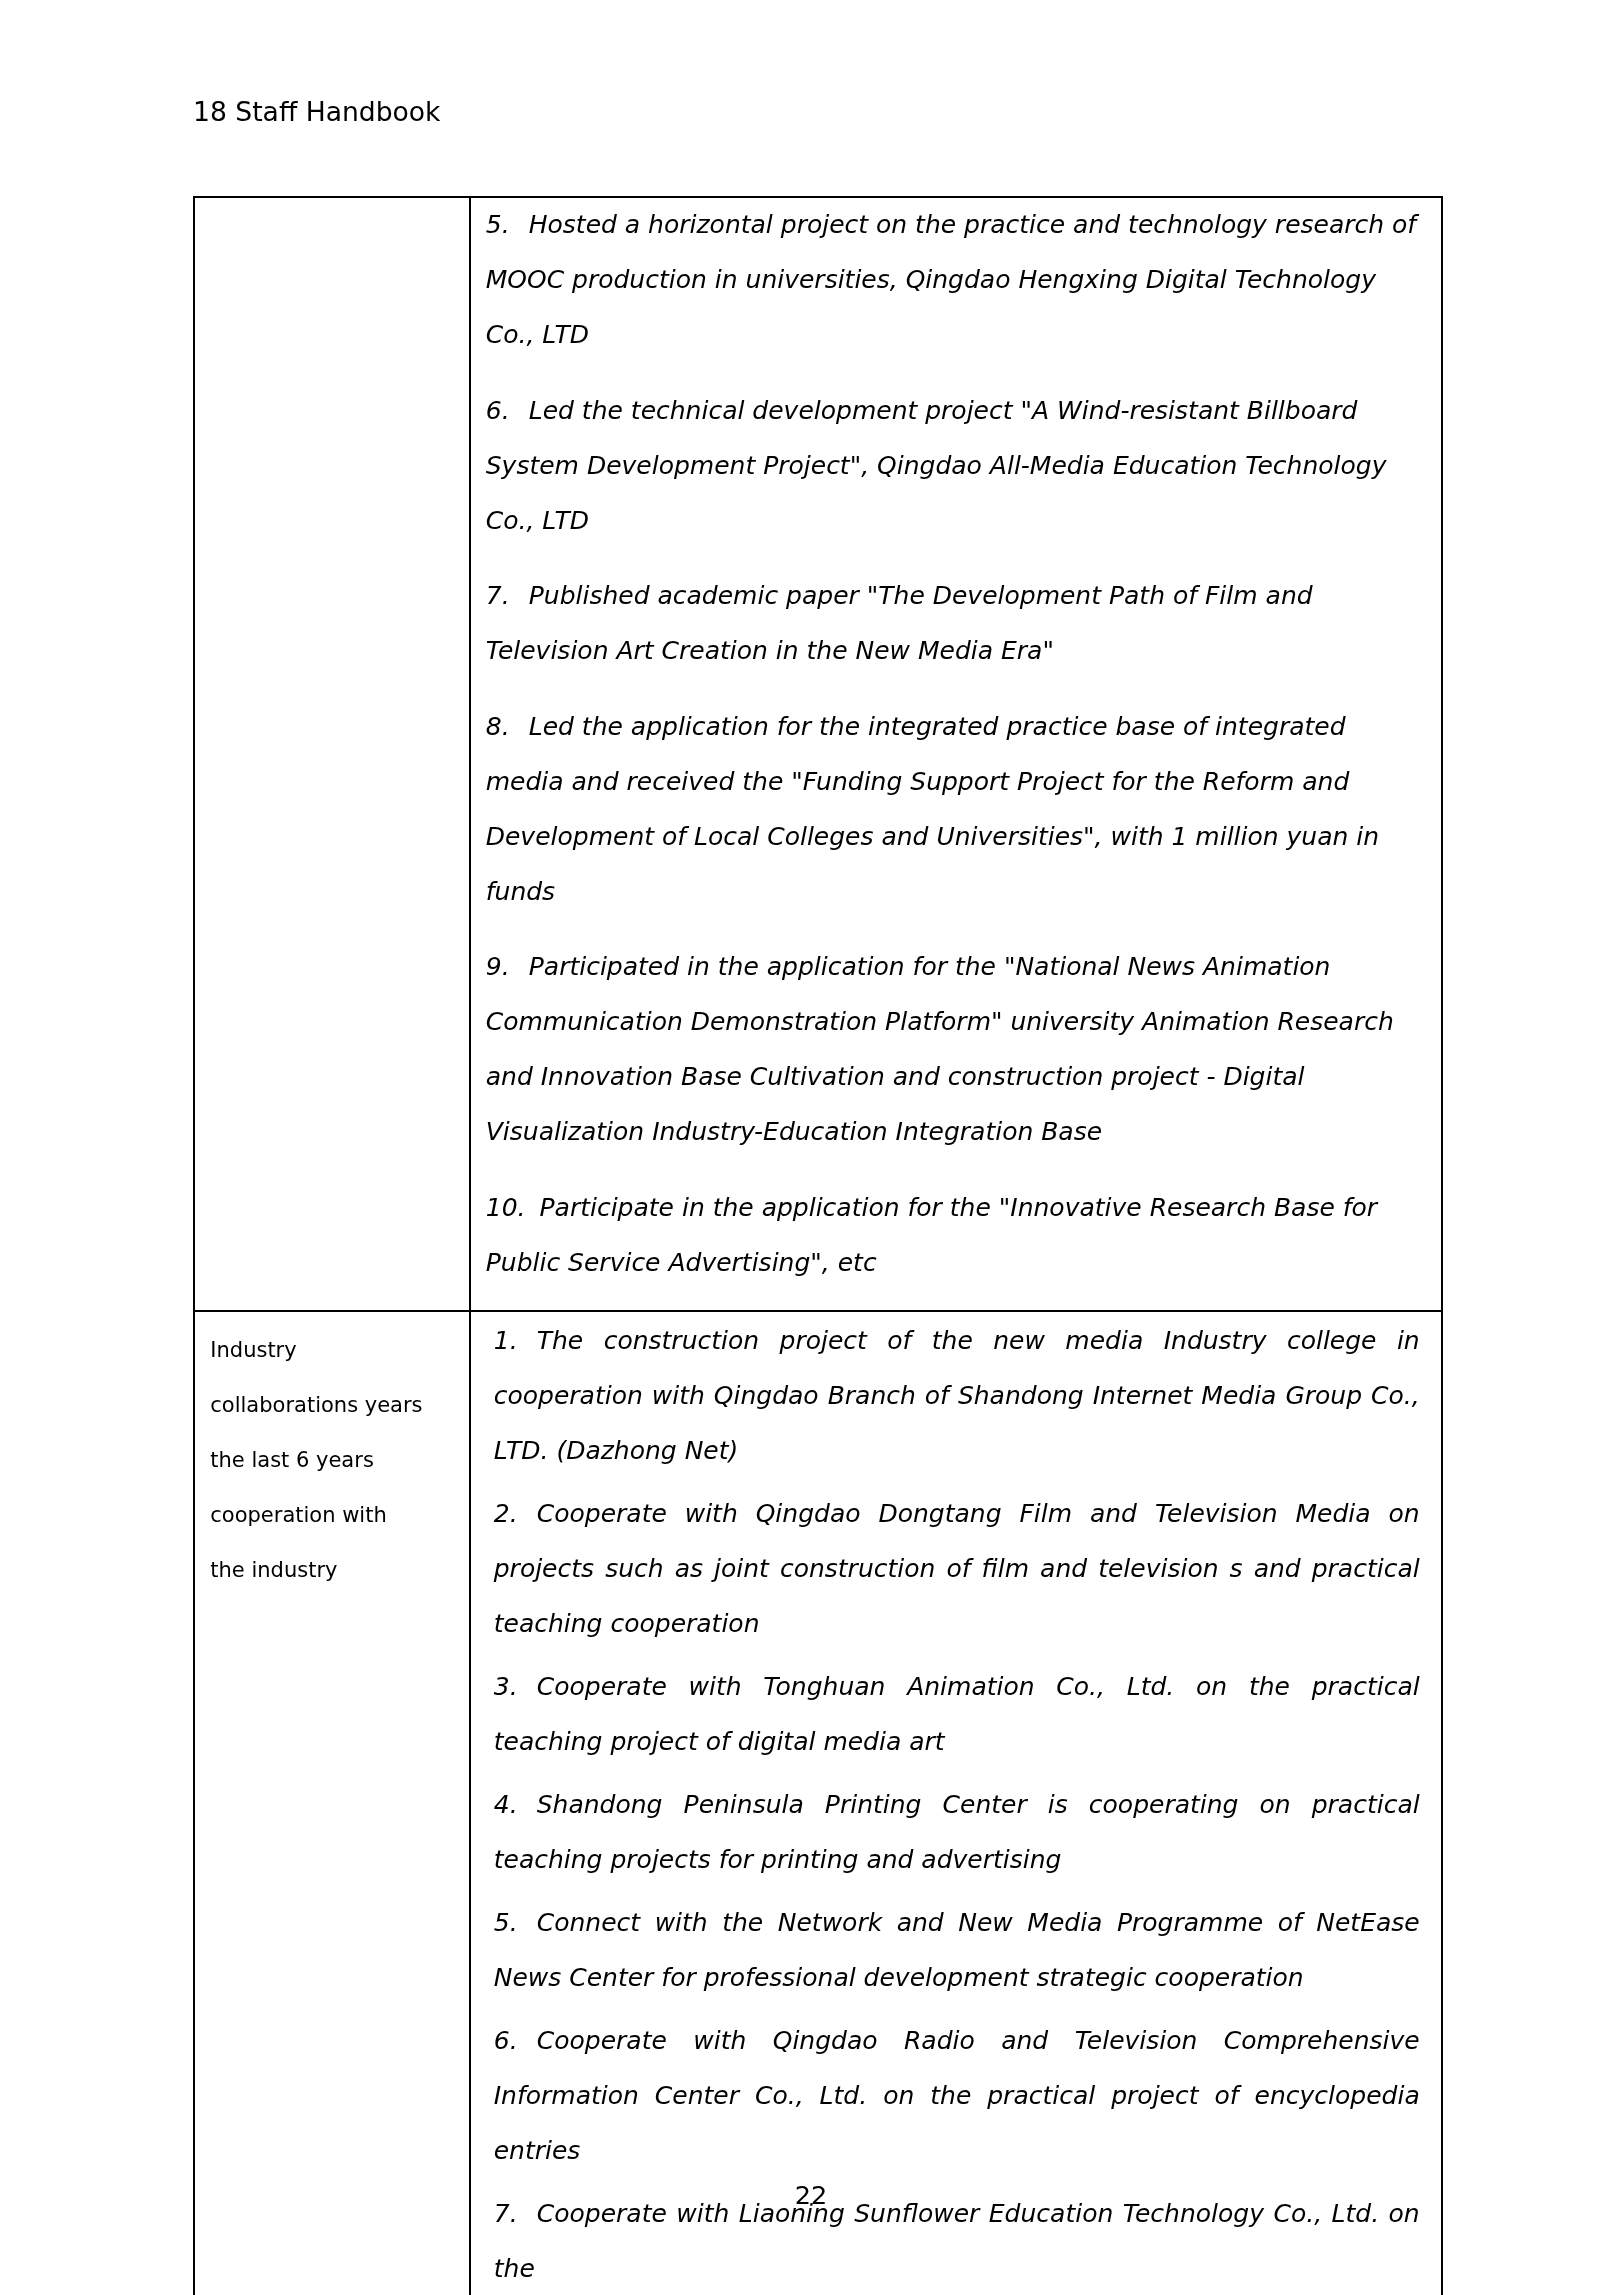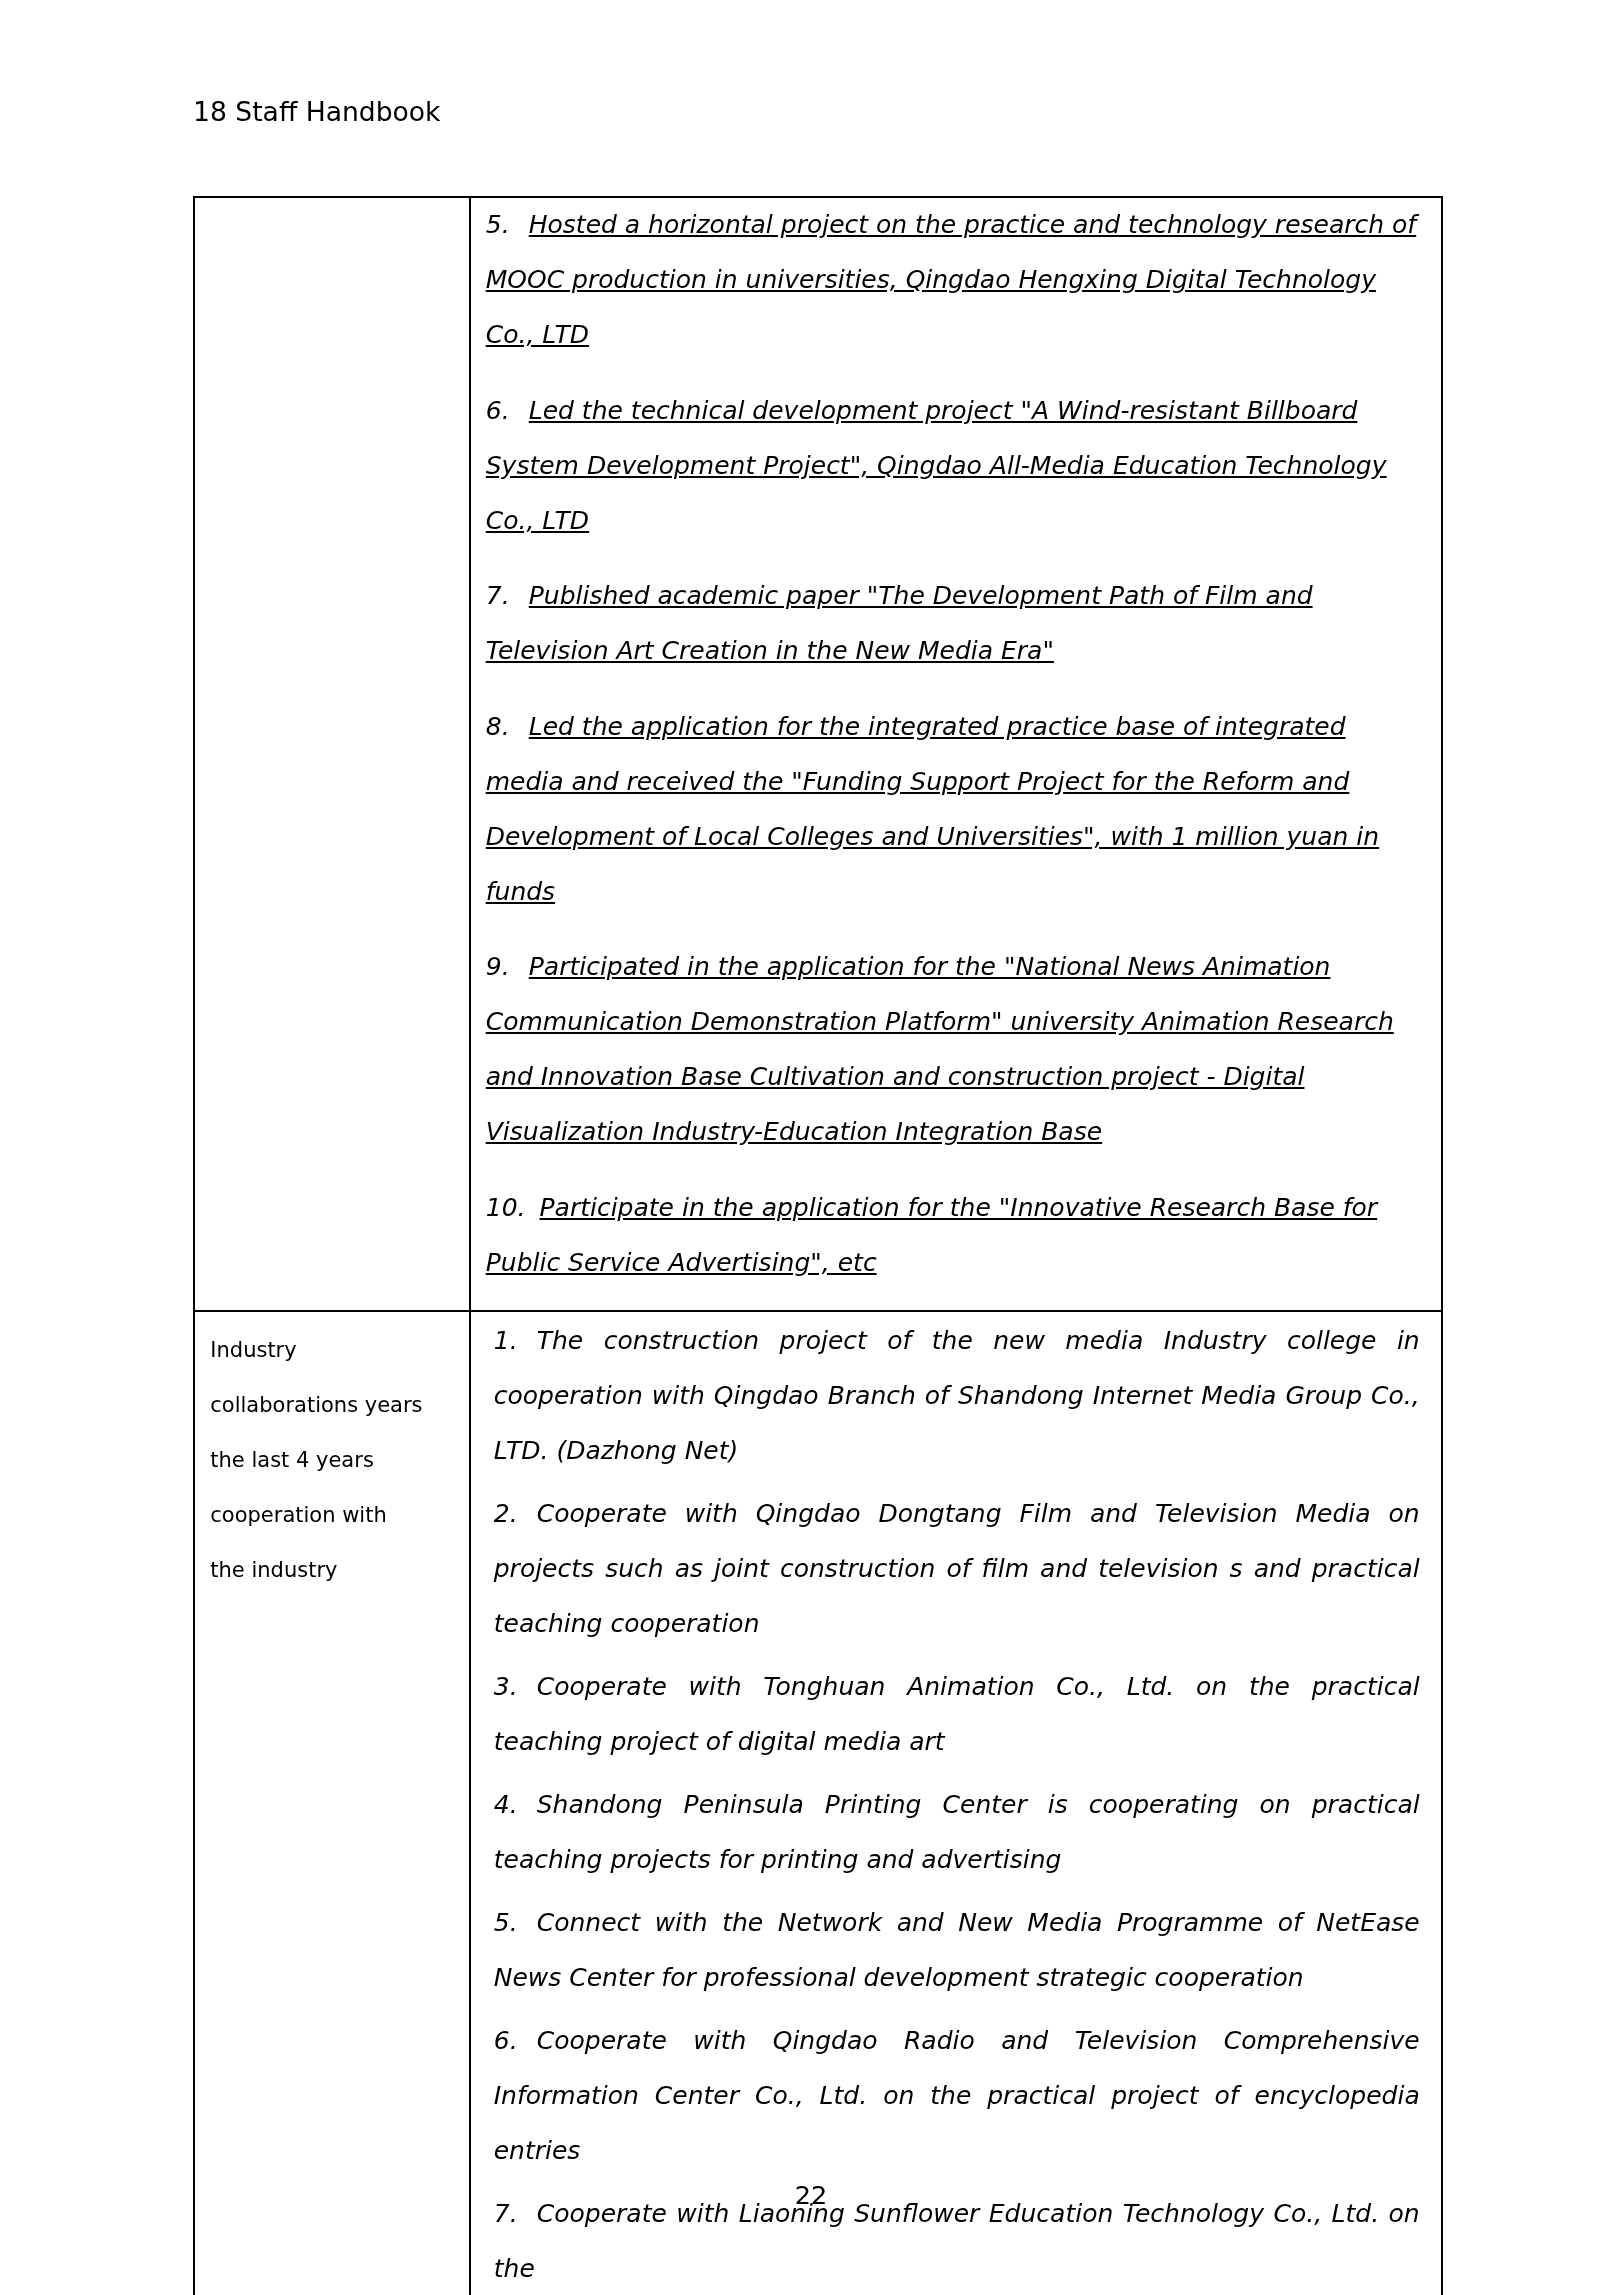--- a/index.html
+++ b/index.html
@@ -29,21 +29,21 @@
   .row2 td { height: 826px; }
   .left-cell {
     padding: 11.3px 14.3px 0 15.3px !important;
     font-size: 21px; line-height: 55px;
   }
   .right-cell {
     padding: 0 13.3px 0 14.3px !important;
     font-style: italic; font-size: 25px;
   }
   .item { margin: 0; line-height: 55px; }
-  .row1 .item { margin-bottom: 20.5px; text-decoration: underline; }
+  .row1 .item { margin-bottom: 20.5px; }
   .row1 .item:first-child { margin-top: -1px; }
   .row2 .item { text-align: justify; line-height: 55px; margin: 8px; }
   .row2 .item:first-child { margin-top: 1px; }
   .num { display: inline-block; min-width: 43px; }
   .num.wide { min-width: 0; margin-right: 14px; }
   .page-number {
     position: absolute; left: 0; width: 100%; top: 2180px;
     text-align: center; font-size: 25.6px;
   }
 </style>
@@ -66,21 +66,21 @@
       <p class="item"><span class="num">7.</span><span>Published academic paper "The Development Path of Film and Television Art Creation in the New Media Era"</span></p>
       <p class="item"><span class="num">8.</span><span>Led the application for the integrated practice base of integrated media and received the "Funding Support Project for the Reform and Development of Local Colleges and Universities", with 1 million yuan in funds</span></p>
       <p class="item"><span class="num">9.</span><span>Participated in the application for the "National News Animation Communication Demonstration Platform" university Animation Research and Innovation Base Cultivation and construction project - Digital Visualization Industry-Education Integration Base</span></p>
       <p class="item"><span class="num wide">10.</span><span>Participate in the application for the "Innovative Research Base for Public Service Advertising", etc</span></p>
     </td>
   </tr>
   <tr class="row2">
     <td class="left-cell">
       <div>Industry</div>
       <div>collaborations years</div>
-      <div>the last 4 years</div>
+      <div>the last 6 years</div>
       <div>cooperation with</div>
       <div>the industry</div>
     </td>
     <td class="right-cell">
       <p class="item"><span class="num">1.</span><span>The construction project of the new media Industry college in cooperation with Qingdao Branch of Shandong Internet Media Group Co., LTD. (Dazhong Net)</span></p>
       <p class="item"><span class="num">2.</span><span>Cooperate with Qingdao Dongtang Film and Television Media on projects such as joint construction of film and television s and practical teaching cooperation</span></p>
       <p class="item"><span class="num">3.</span><span>Cooperate with Tonghuan Animation Co., Ltd. on the practical teaching project of digital media art</span></p>
       <p class="item"><span class="num">4.</span><span>Shandong Peninsula Printing Center is cooperating on practical teaching projects for printing and advertising</span></p>
       <p class="item"><span class="num">5.</span><span>Connect with the Network and New Media Programme of NetEase News Center for professional development strategic cooperation</span></p>
       <p class="item"><span class="num">6.</span><span>Cooperate with Qingdao Radio and Television Comprehensive Information Center Co., Ltd. on the practical project of encyclopedia entries</span></p>

